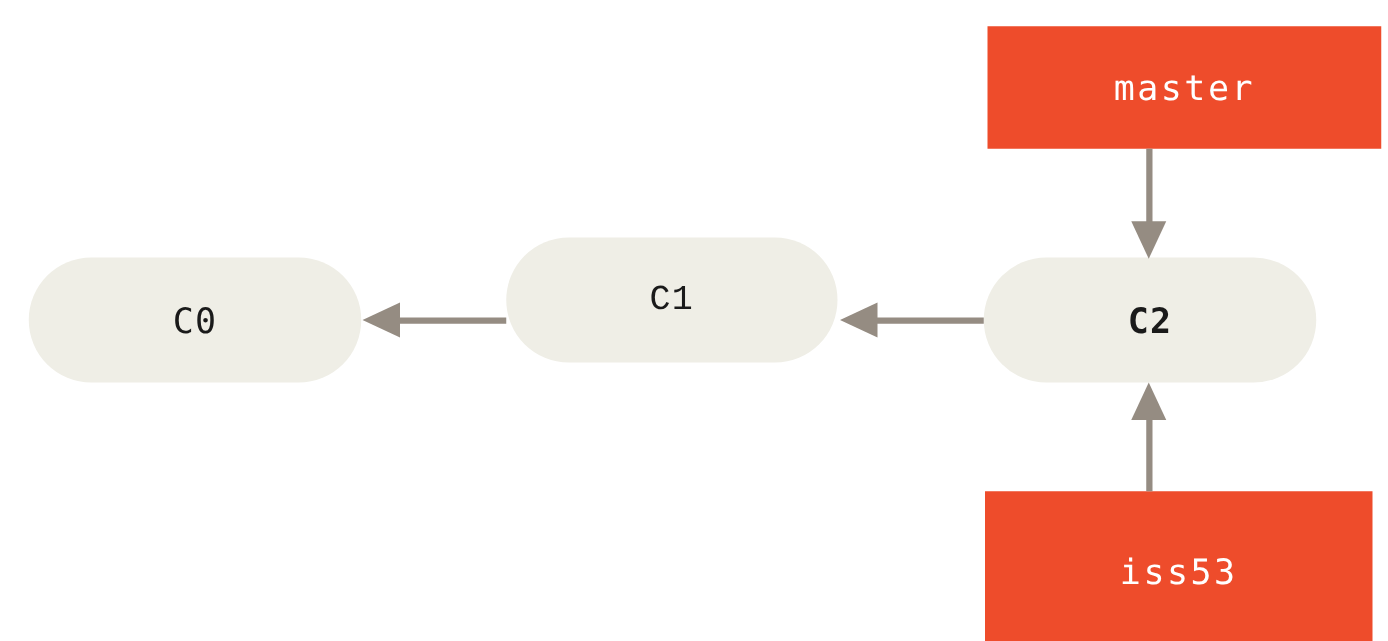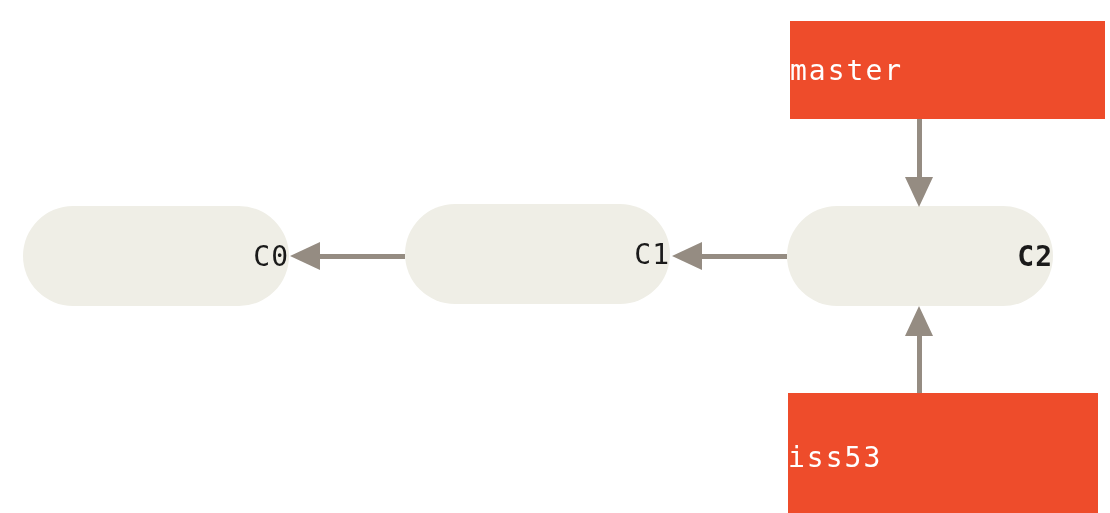--- a/index.html
+++ b/index.html
@@ -17,32 +17,32 @@
     font-family: "DejaVu Sans Mono", "Liberation Mono", monospace;
     overflow: hidden;
   }
   .stage { position: relative; width: 1110px; height: 513px; }
 
   .commit-node {
     position: absolute;
     height: 100px;
     border-radius: 50px;
     background: var(--commit-fill);
-    display: flex; align-items: center; justify-content: flex-end;
+    display: flex; align-items: center; justify-content: center;
   }
   .commit-label {
     font-size: 28px;
     color: var(--commit-text);
     letter-spacing: 1px;
   }
 
   .branch-box {
     position: absolute;
     background: var(--branch-fill);
-    display: flex; align-items: center; 
+    display: flex; align-items: center; justify-content: center;
   }
   .branch-label {
     font-size: 28px;
     color: var(--branch-text);
     letter-spacing: 2px;
   }
 
   .arrow-line {
     position: absolute;
     background: var(--arrow);
@@ -69,21 +69,21 @@
 </style>
 </head>
 <body>
 
 <div class="stage">
 
   <div class="commit-node" style="left:23px; top:206px; width:266px;">
     <span class="commit-label">C0</span>
   </div>
 
-  <div class="commit-node" style="left:405px; top:204px; width:265px;">
+  <div class="commit-node" style="left:405px; top:190px; width:265px;font-family:Liberation Mono, monospace;">
     <span class="commit-label">C1</span>
   </div>
 
   <div class="commit-node" style="left:787px; top:206px; width:266px;font-weight:bold;">
     <span class="commit-label">C2</span>
   </div>
 
   <div class="branch-box" style="left:790px; top:21px; width:315px; height:98px;">
     <span class="branch-label">master</span>
   </div>

